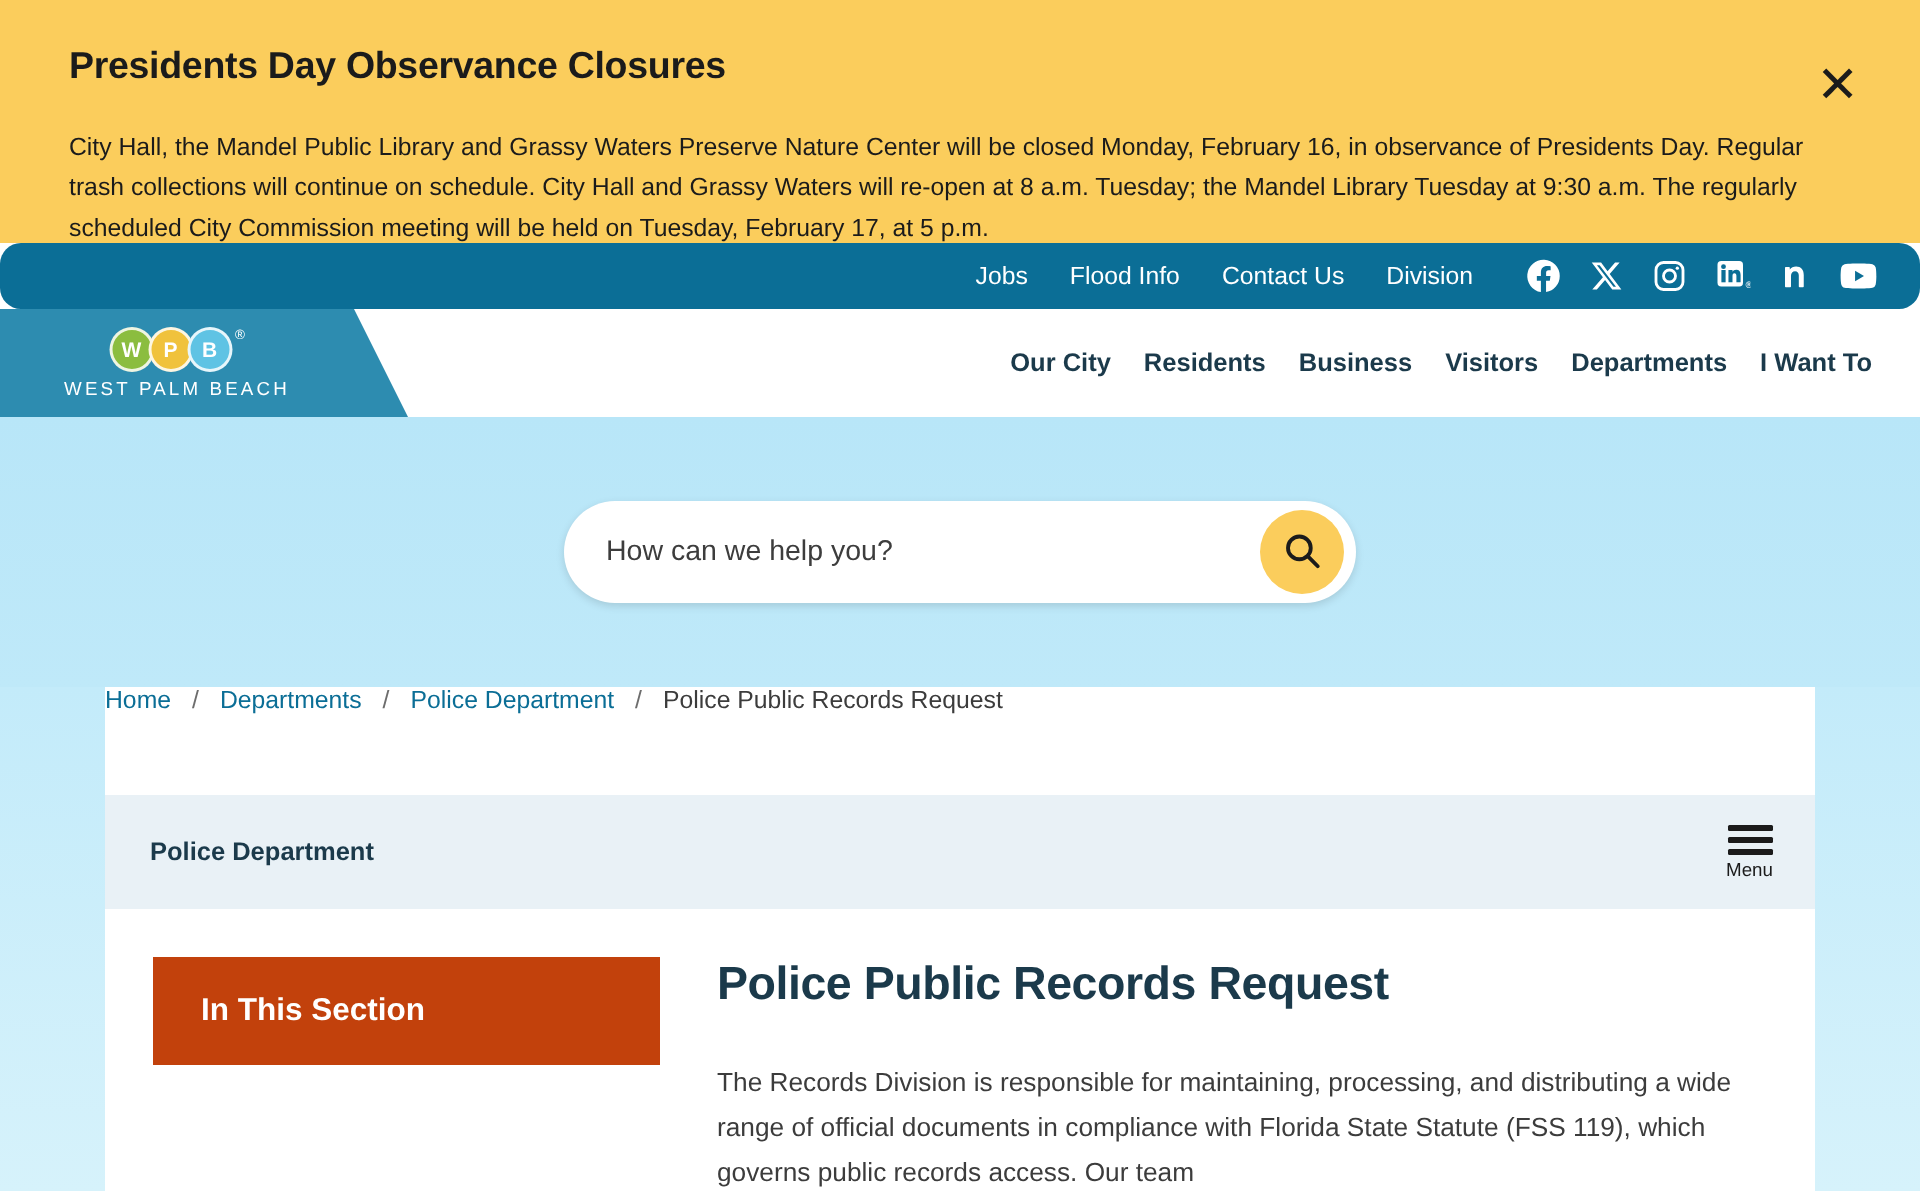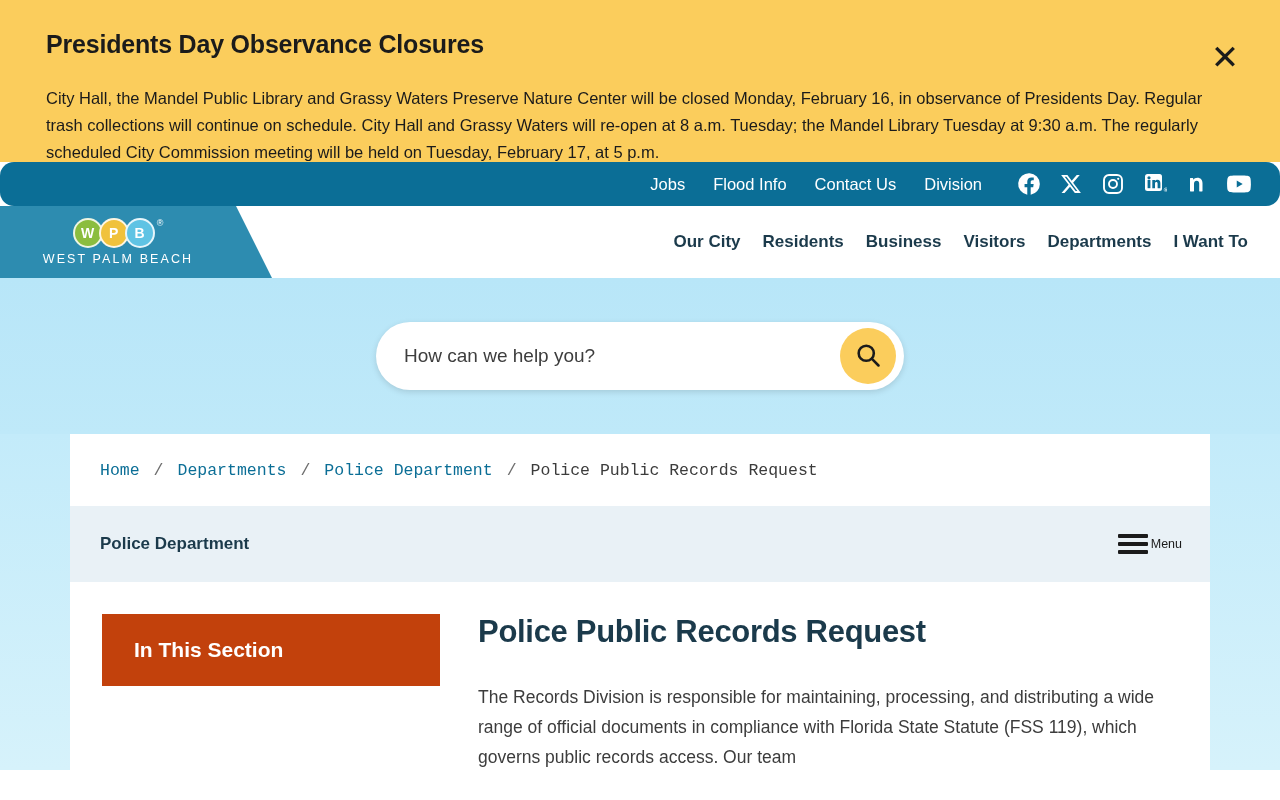--- a/index.html
+++ b/index.html
@@ -144,21 +144,21 @@
   .main-nav a {
     color: #1b3a4b;
     font-size: 17px;
     font-weight: bold;
     text-decoration: none;
   }
 
   
   .hero {
     background: linear-gradient(180deg, #b8e6f8 0%, #bfe9f9 100%);
-    height: 156px;
+    height: 180px;
     display: flex;
     align-items: center;
     justify-content: center;
   }
   .search-box {
     position: relative;
     width: 528px;
     height: 68px;
     background: #ffffff;
     border-radius: 34px;
@@ -196,46 +196,44 @@
     height: 336px;
     padding: 0 70px;
   }
   .content-card {
     background: #ffffff;
     height: 100%;
   }
   .breadcrumb {
     height: 72px;
     display: flex;
-    align-items: center;
-    padding-left: 30px;
     font-size: 16.5px;
     gap: 14px;
-    font-family: Liberation Mono, monospace;
   }
   .breadcrumb a { color: #0b6e96; text-decoration: none; }
   .breadcrumb .sep { color: #6d6d6d; }
   .breadcrumb .current { color: #3c3c3c; }
 
   .section-bar {
     background: #e9f1f6;
     height: 76px;
     display: flex;
     align-items: center;
     justify-content: space-between;
     padding: 0 28px 0 30px;
   }
   .section-bar-title {
     font-size: 17px;
     font-weight: bold;
     color: #1b3a4b;
   }
   .menu-toggle {
     display: flex;
-    align-items: center;
+    flex-direction: column;
+    align-items: flex-end;
     cursor: pointer;
     gap: 3px;
   }
   .hamburger {
     width: 30px;
     height: 20px;
     display: flex;
     flex-direction: column;
     justify-content: space-between;
   }

